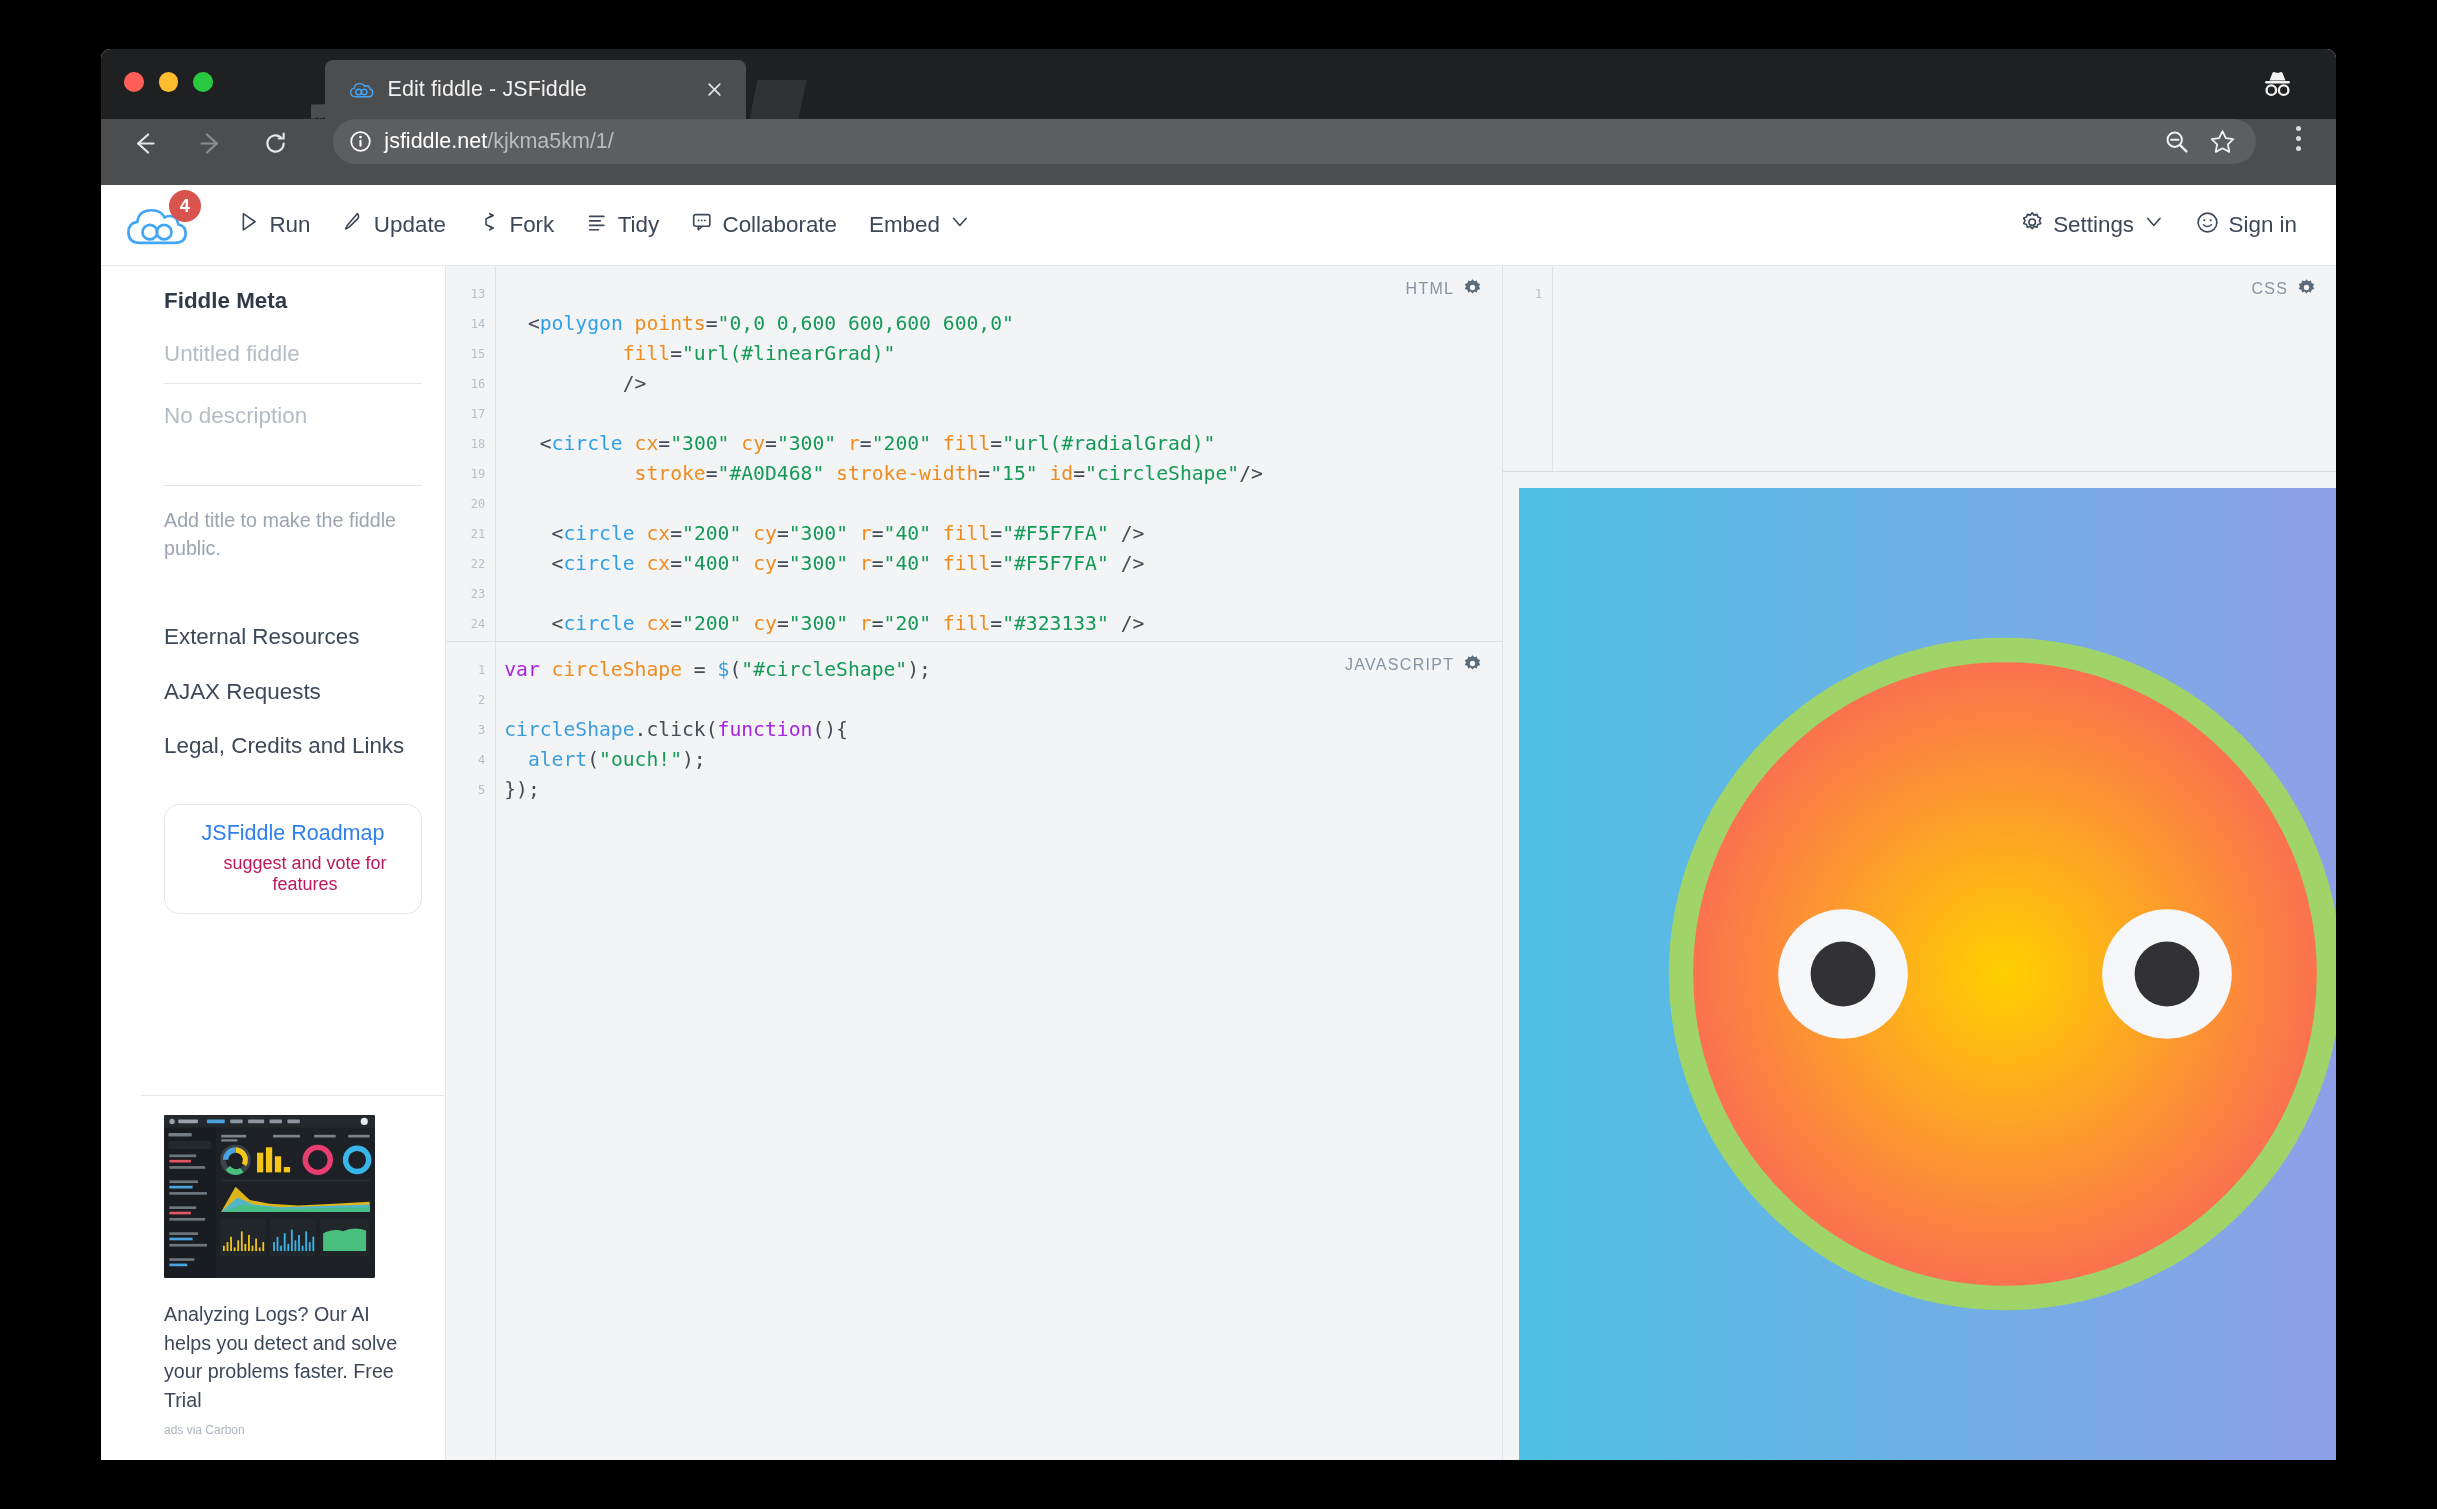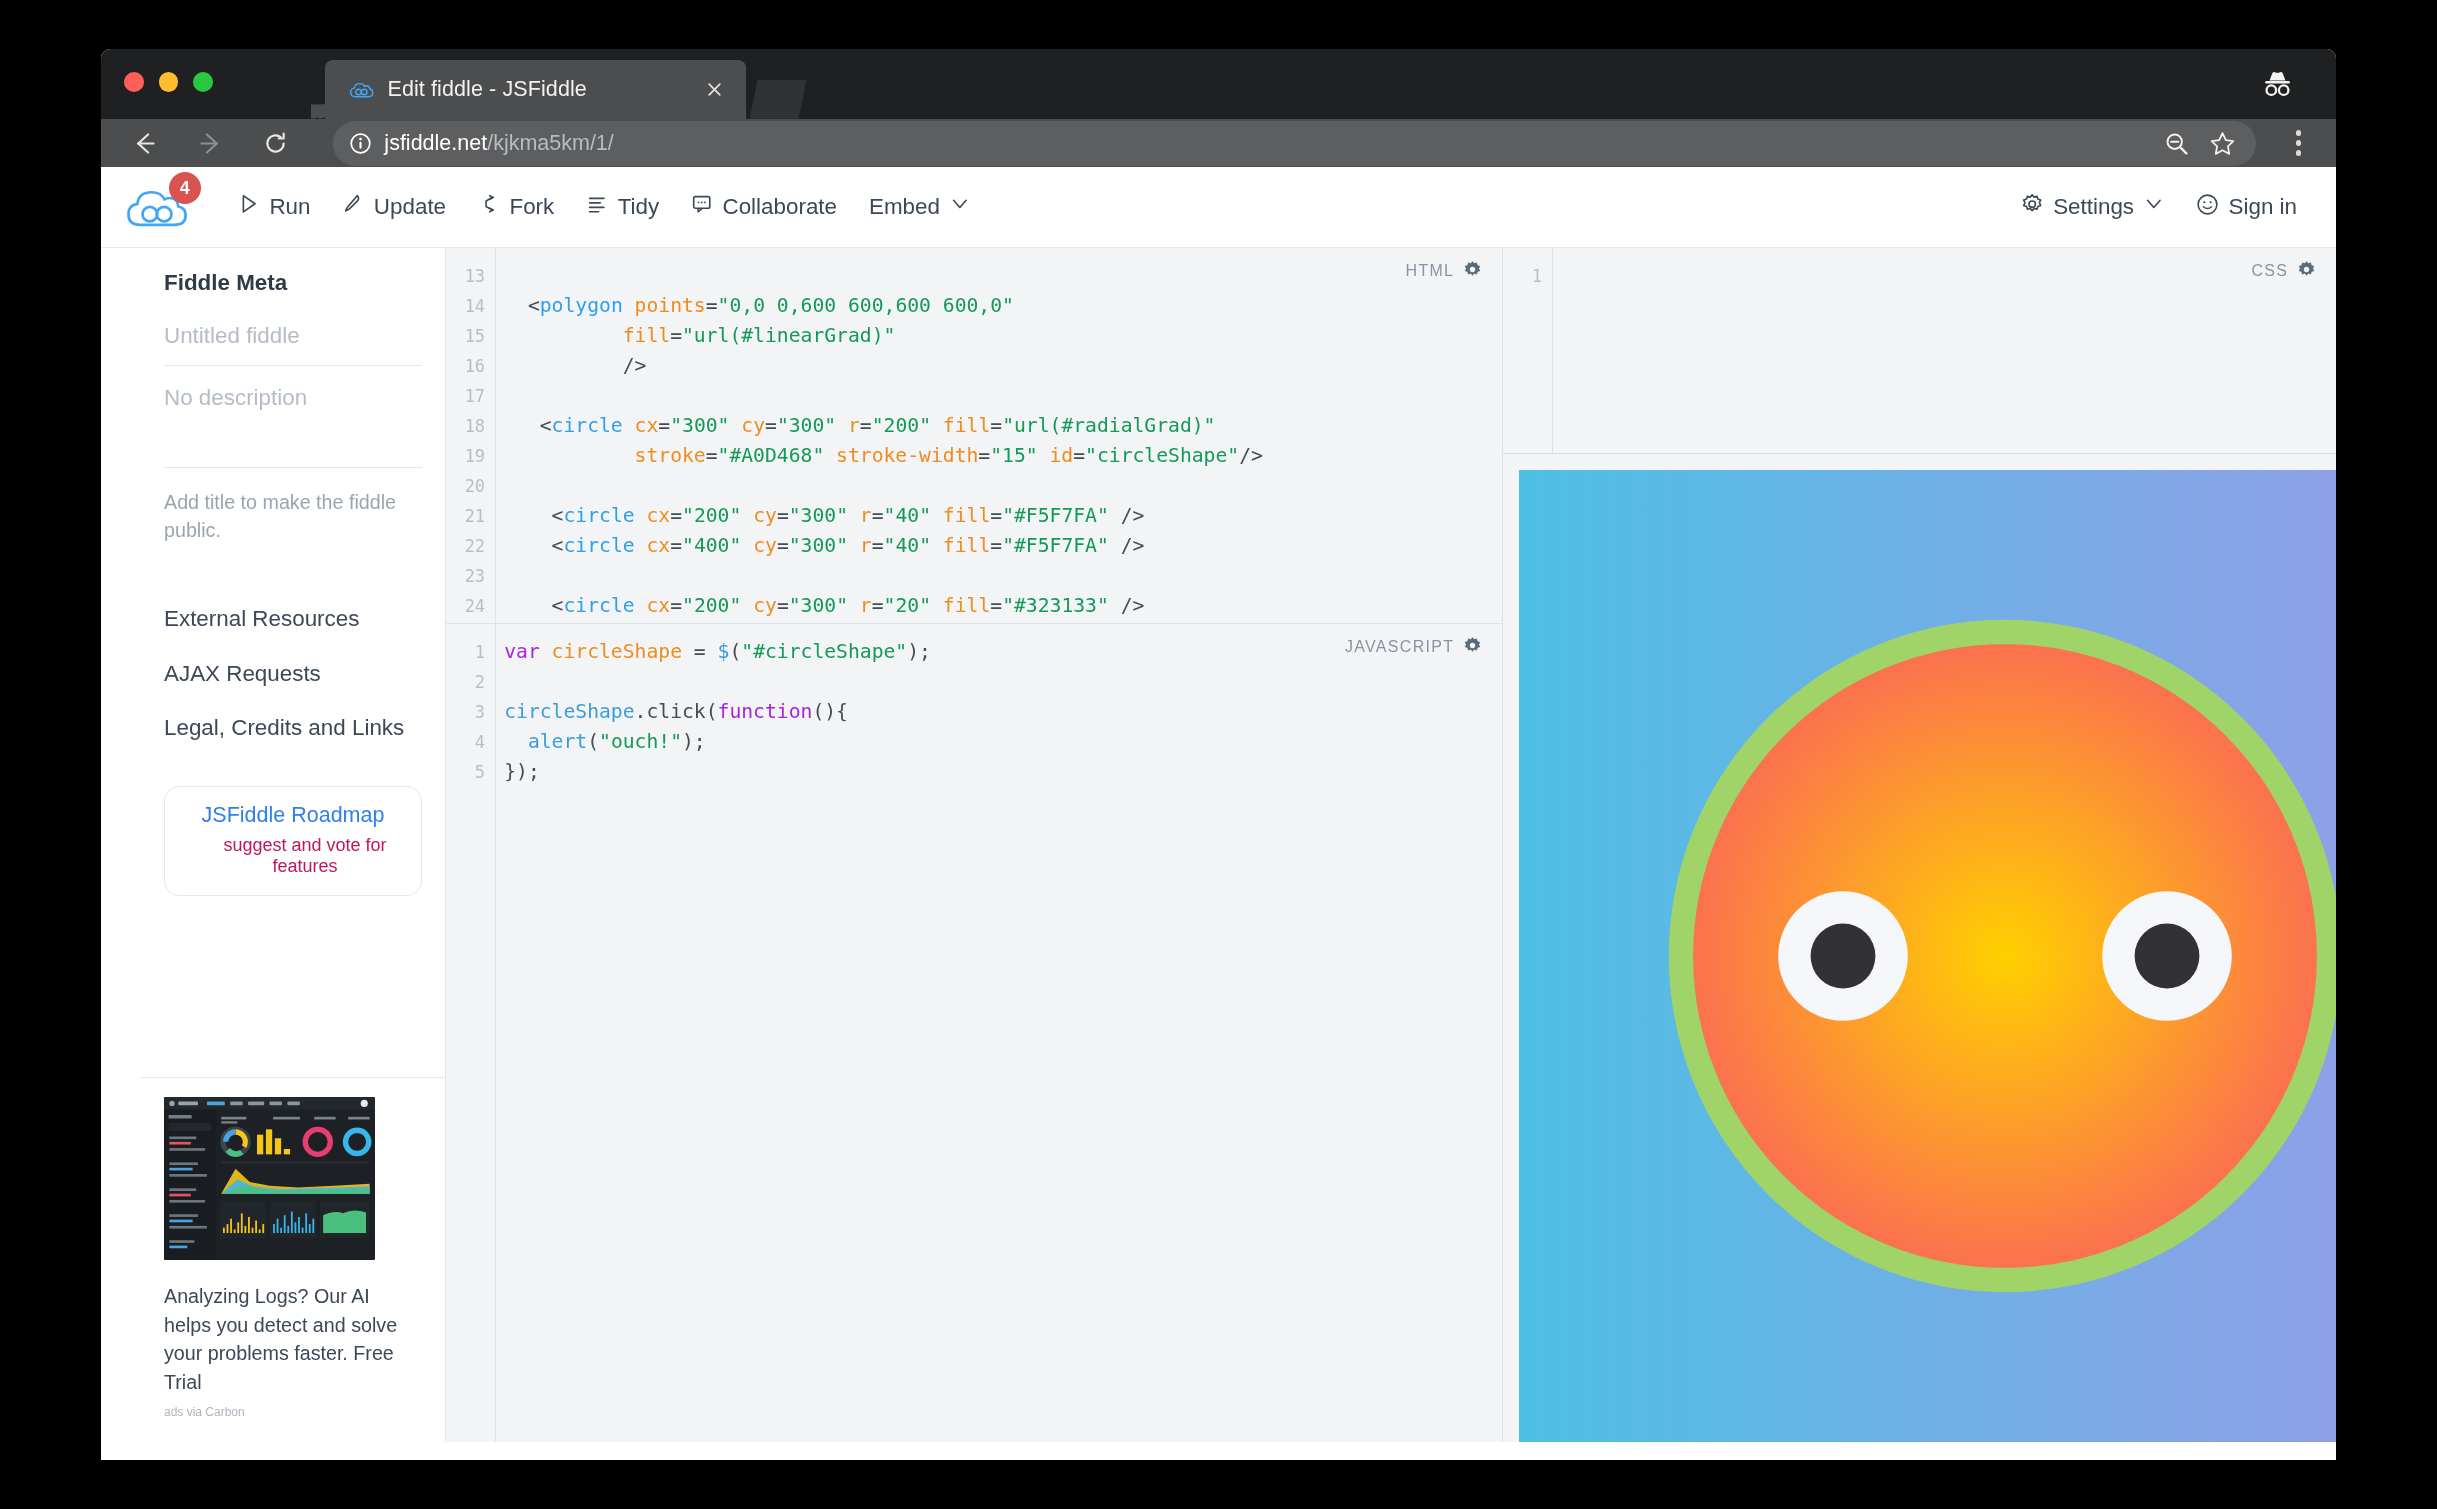--- a/index.html
+++ b/index.html
@@ -63,23 +63,23 @@
     background: #313233;
     clip-path: polygon(14% 0, 100% 0, 86% 100%, 0 100%);
   }
   #incognito-badge {
     position: absolute; right: 39px; top: 19.7px;
     width: 39px; height: 30px;
   }
 
   
   #nav-bar {
-    position: relative; height: 48px;
+    position: relative; height: 66px;
     background: #4c4d4f;
-    display: flex; align-items: center;
+    display: flex; align-items: flex-start;
     padding: 0 19.7px;
     gap: 12px;
   }
   .nav-btn { width: 48px; height: 48px; display: flex; align-items: center; justify-content: center;
              margin-right: 5.4px; border-radius: 50%; }
   #omnibox {
     flex: 1 1 auto; height: 45px; margin: 0 12.5px 0 16px;
     background: #5d5e60; border-radius: 22.4px;
     display: flex; align-items: center; padding: 0 16px;
   }
@@ -160,21 +160,21 @@
   #ad-text { font-size: 19.7px; line-height: 1.46; color: #3c4858; margin-top: 21.5px; }
   #ad-credit { font-size: 12px; color: #aeb6bf; margin-top: 8px; }
 
   
   #editors { flex: 1 1 auto; display: flex; position: relative; background: #f2f4f6; }
 
   .editor-pane { position: relative; background: #f2f4f6; overflow: hidden; }
   .gutter {
     position: absolute; left: 0; top: 0; bottom: 0; width: 50px;
     border-right: 0.9px solid #dde3e8;
-    font-family: "DejaVu Sans Mono", monospace; font-size: 17px;
+    font-family: "DejaVu Sans Mono", monospace; font-size: 12px;
     color: #b5bfc9; text-align: right; padding-top: 12.5px;
   }
   .gutter div { height: 30px; line-height: 30px; padding-right: 9.9px; }
   .code {
     position: absolute; left: 51px; right: 0; top: 0; bottom: 0;
     font-family: "DejaVu Sans Mono", monospace; font-size: 19.7px;
     padding-top: 12.5px; padding-left: 7.2px;
     white-space: pre; color: #3c4858;
   }
   .code div { height: 30px; line-height: 30px; }

